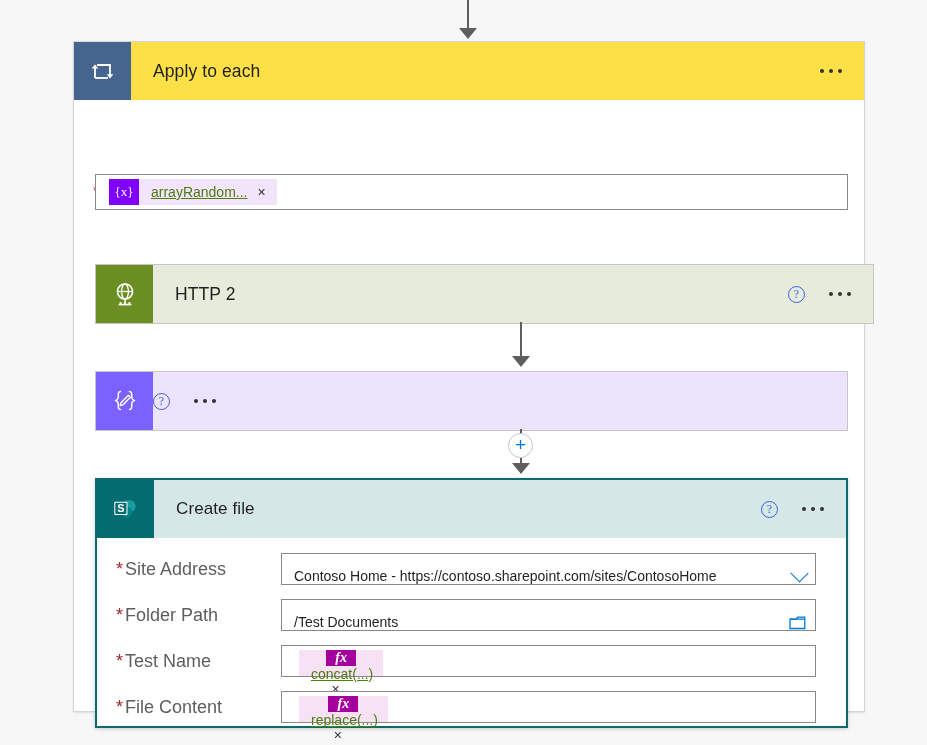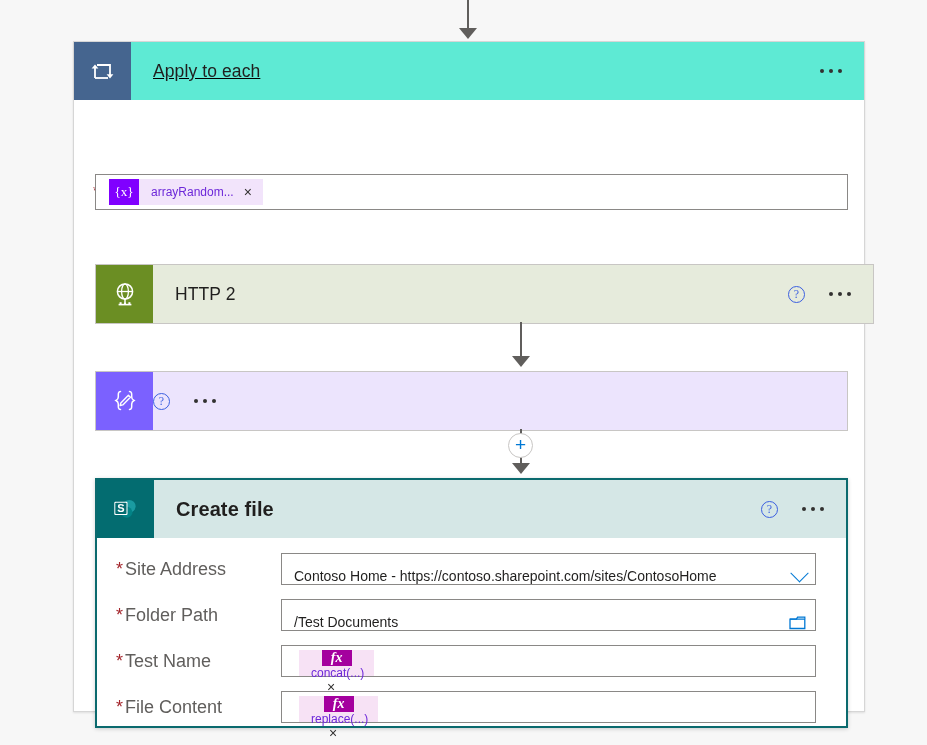--- a/index.html
+++ b/index.html
@@ -117,22 +117,21 @@
     width: 4px; height: 4px;
     border-radius: 50%;
     background: #323130;
   }
 
   
   #applyToEachHeader {
     position: absolute;
     left: 0; top: 0;
     width: 790px;
-    background: #5eead4;
-    text-decoration: underline;
+    background: #fde047;
   }
   #applyToEachHeader .card-icon { background: #45658f; }
 
   
   #applyToEachBody {
     position: absolute;
     left: 0;
     top: 58px;
     width: 790px;
     background: #ffffff;
@@ -175,23 +174,24 @@
     background: #8000ff;
     color: #ffffff;
     display: flex;
     align-items: center;
     justify-content: center;
     font-size: 13px;
     font-family: "Liberation Serif", serif;
   }
   .token .tok-text {
     padding: 0 10px 0 12px;
-    font-size: 12px;
-    color: #6d28d9;
+    font-size: 14px;
+    color: #4d7c0f;
     white-space: nowrap;
+    text-decoration: underline;
   }
   .token .tok-x {
     padding-right: 11px;
     font-size: 14px;
     color: #323130;
     cursor: pointer;
     line-height: 1;
   }
   .token.fx .tok-ico {
     background: #a4009e;
@@ -232,21 +232,21 @@
     top: 378px;
     width: 753px;
     height: 250px;
     background: #ffffff;
     border: 2px solid #0b6a6e;
     box-sizing: border-box;
     box-shadow: 0 1px 4px rgba(0,0,0,0.18);
   }
   #createFileCard .card-header { background: #d5e7e6; }
   #createFileCard .card-icon { background: #036c70; }
-  #createFileCard .card-title { font-size: 20px; font-weight: bold; }
+  #createFileCard .card-title { font-size: 17px; }
 
   .cf-body { padding-top: 8px; }
   .cf-row {
     display: flex;
     align-items: center;
     height: 46px;
     padding-left: 19px;
   }
   .cf-row .lbl {
     width: 165px;

